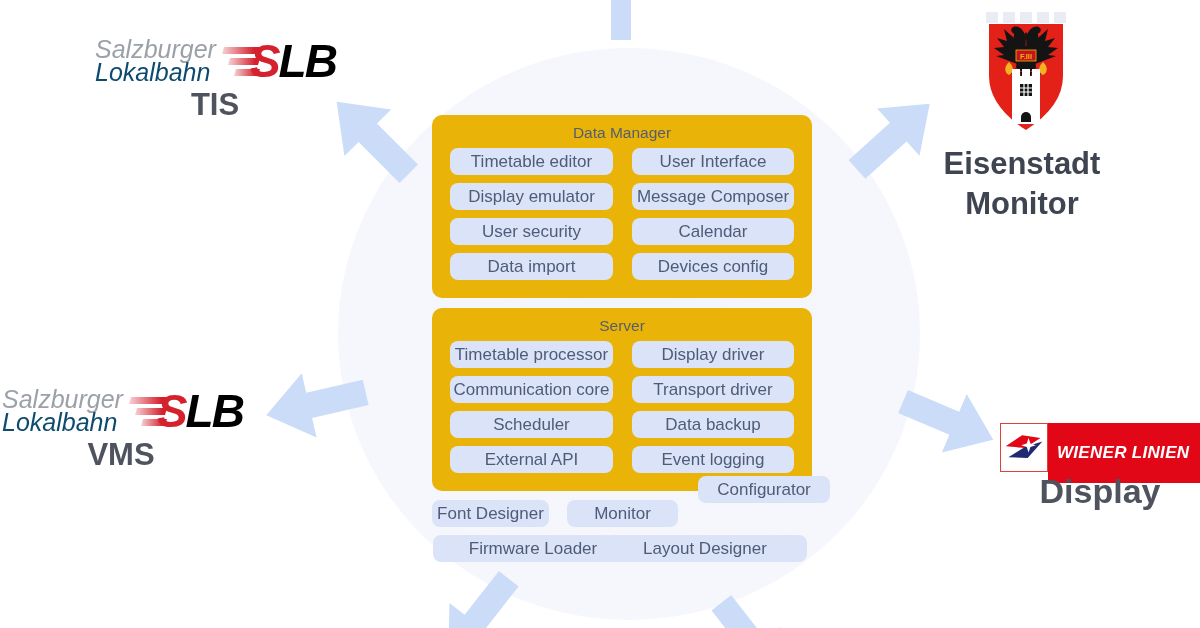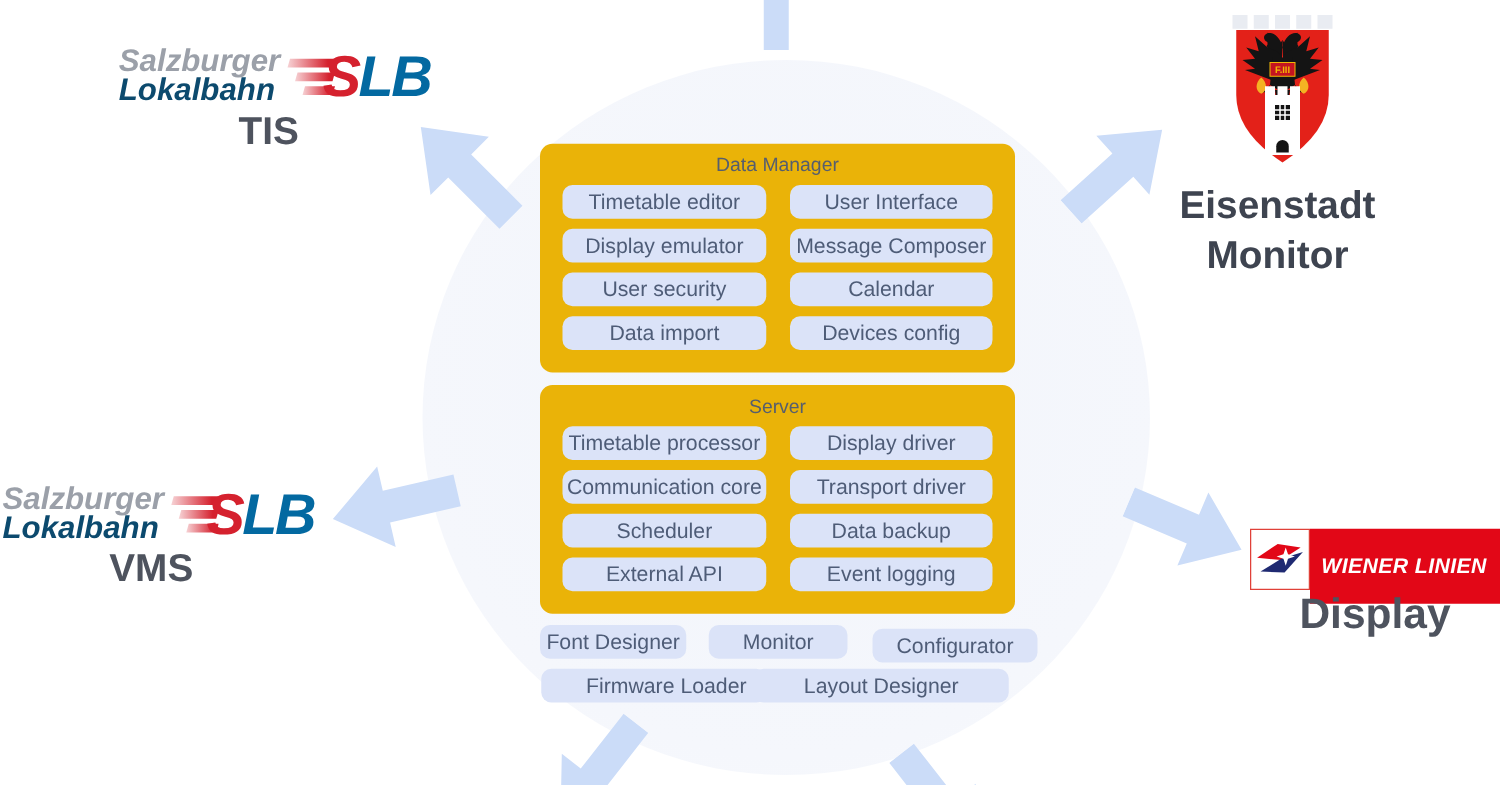--- a/index.html
+++ b/index.html
@@ -23,29 +23,29 @@
   .panel-title { text-align:center; padding-top:9px; font-size:15.5px; color:#565e6e; }
   .btn-grid { position:absolute; top:33px; left:18px; width:344px;
               display:grid; grid-template-columns:163px 162px; justify-content:space-between; row-gap:8px; }
   .chip { height:27px; border-radius:8px; background:#dbe3f8; color:#4e5c77;
           font-size:17px; display:flex; align-items:center; justify-content:center; white-space:nowrap; }
   .tool { position:absolute; }
 
   
   .slb { position:absolute; }
   .slb-row { display:flex; align-items:center; }
-  .slb-words { display:flex; flex-direction:column; font-style:italic; font-weight:bold;
+  .slb-words { display:flex; flex-direction:column; font-style:italic; font-weight:normal;
                font-size:25px; line-height:23px; letter-spacing:0; }
   .slb-gray { color:#9ba0a9; }
   .slb-dark { color:#0c4a6e; }
   .slb-mark { display:flex; align-items:center; font-style:italic; font-weight:bold;
               font-size:46px; letter-spacing:-2px; line-height:40px; }
   .slb-mark svg { margin-right:-10px; margin-top:2px; }
   .s-red { color:#d5212e; }
-  .s-dark { color:#0369a1; }
+  .s-dark { color:#000000; }
   .slb-product { text-align:center; font-weight:bold; font-size:31px; color:#4e535e; margin-top:3px; }
   .slb-tis { left:95px; top:38px; width:240px; }
   .slb-vms { left:2px; top:388px; width:238px; }
 
   
   .crest { position:absolute; left:983px; top:12px; }
   .eisenstadt-label { position:absolute; left:912px; top:144px; width:220px; text-align:center;
                       font-weight:bold; font-size:31px; line-height:40px; color:#3e4450; }
 
   
@@ -119,21 +119,21 @@
       <div class="chip">Transport driver</div>
       <div class="chip">Scheduler</div>
       <div class="chip">Data backup</div>
       <div class="chip">External API</div>
       <div class="chip">Event logging</div>
     </div>
   </section>
 
   <div class="chip tool" style="left:432px; top:500px; width:117px;">Font Designer</div>
   <div class="chip tool" style="left:567px; top:500px; width:111px;">Monitor</div>
-  <div class="chip tool" style="left:698px; top:503px; width:132px;">Configurator</div>
+  <div class="chip tool" style="left:698px; top:476px; width:132px;">Configurator</div>
   <div class="chip tool" style="left:433px; top:535px; width:180px;padding-left:20px;">Firmware Loader</div>
   <div class="chip tool" style="left:603px; top:535px; width:204px;">Layout Designer</div>
 
   <div class="slb slb-tis">
     <div class="slb-row">
       <div class="slb-words">
         <span class="slb-gray">Salzburger</span>
         <span class="slb-dark">Lokalbahn</span>
       </div>
       <div class="slb-mark">

